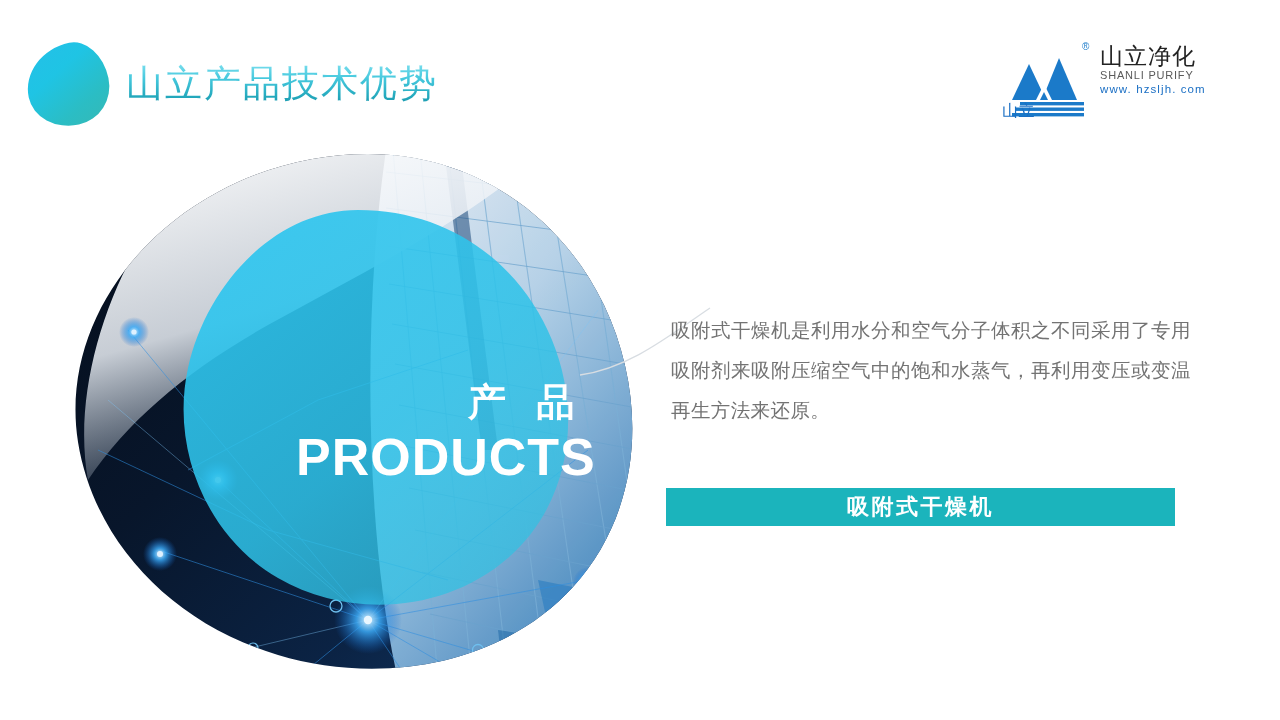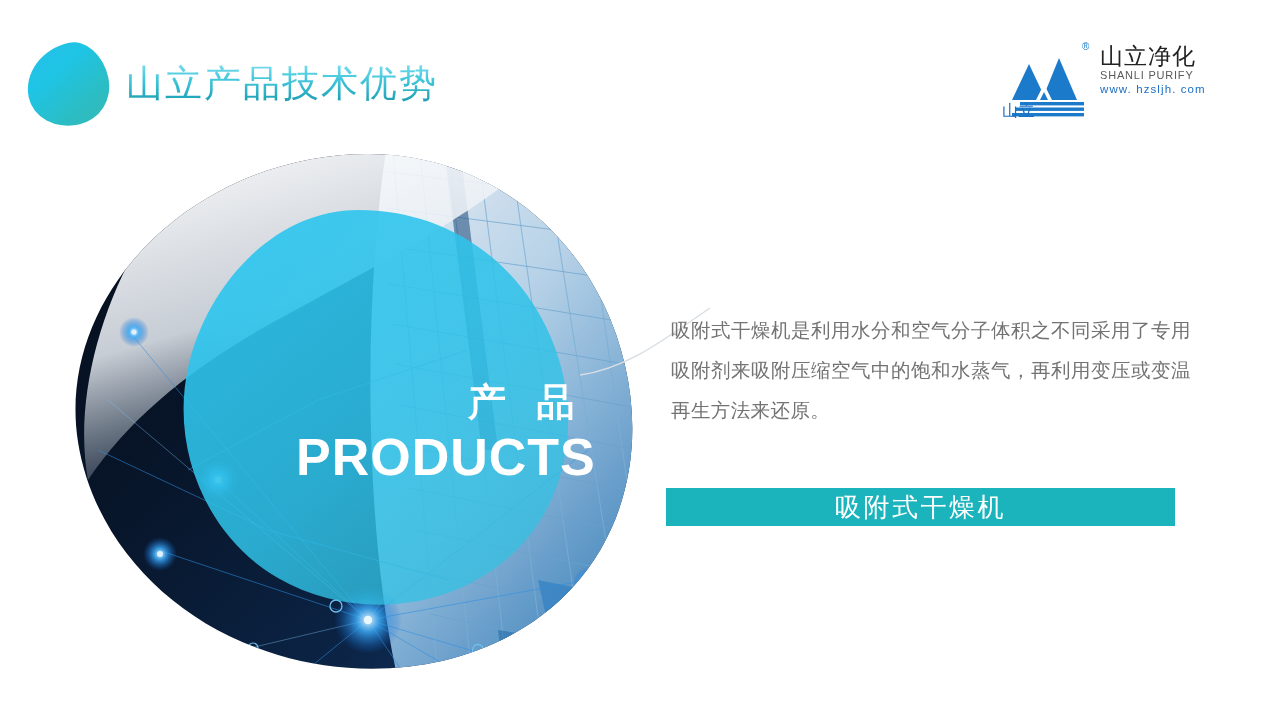--- a/index.html
+++ b/index.html
@@ -139,22 +139,22 @@
     top: 488px;
     width: 509px;
     height: 38px;
     background: #1bb4bc;
     display: flex;
     align-items: center;
     justify-content: center;
   }
   .product-banner span {
     color: #ffffff;
-    font-size: 26px;
-    font-weight: normal;
+    font-size: 22px;
+    font-weight: bold;
     letter-spacing: 2.5px;
   }
 
   .connector {
     position: absolute;
     left: 560px;
     top: 280px;
     width: 180px;
     height: 110px;
     pointer-events: none;

